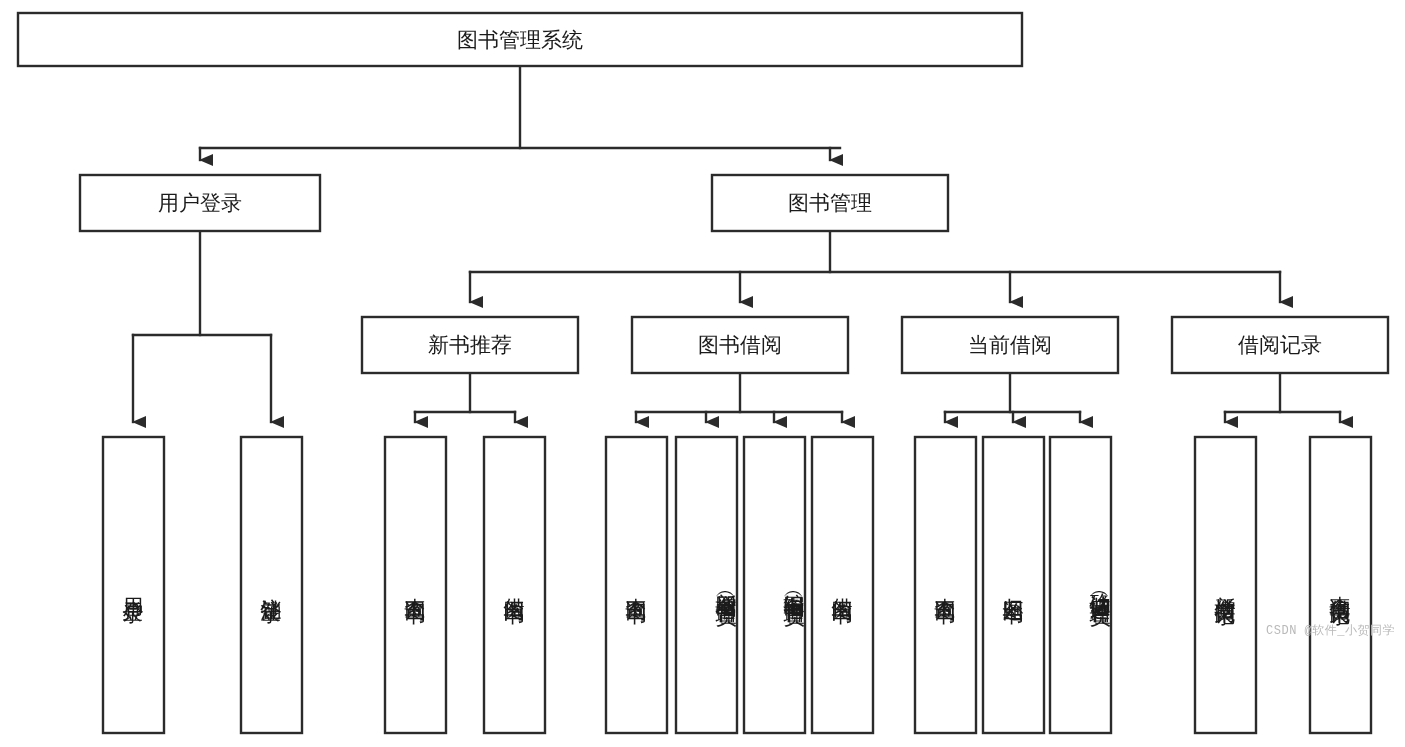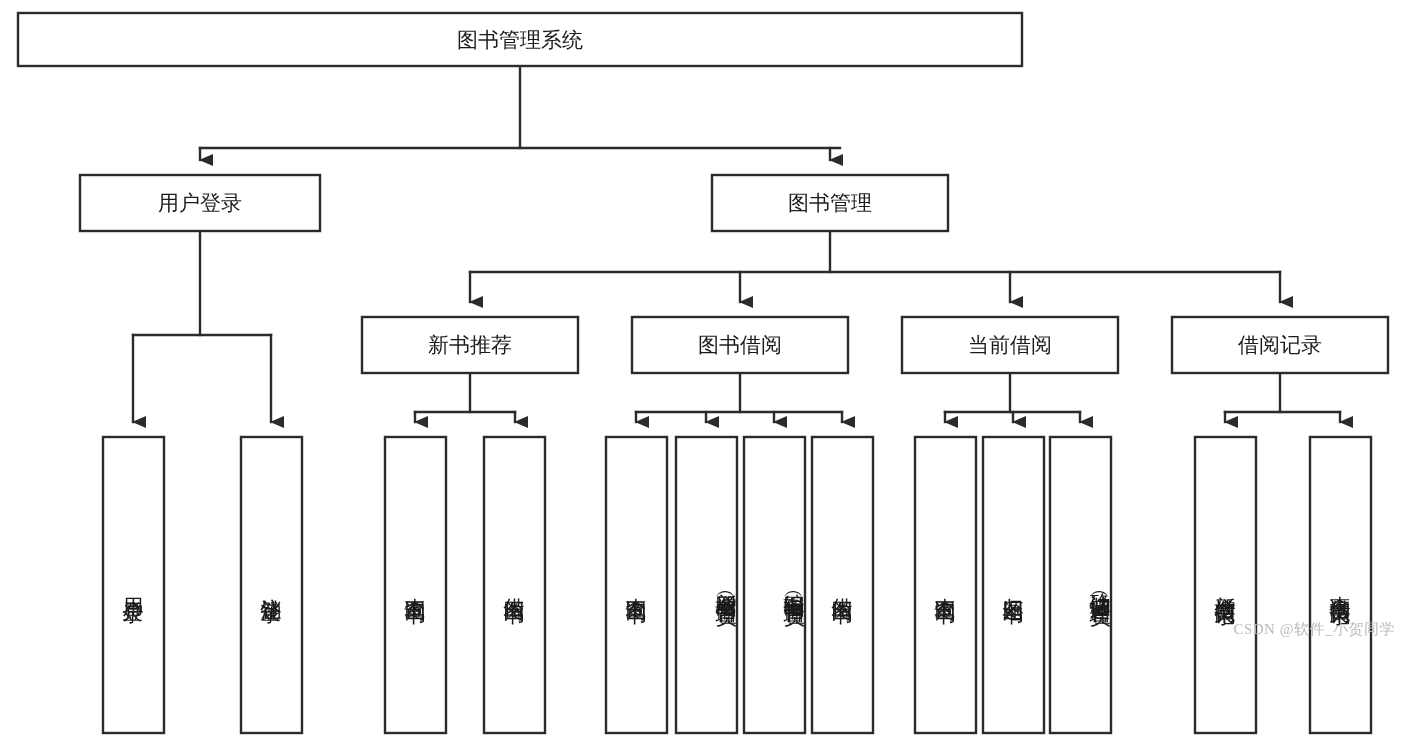--- a/index.html
+++ b/index.html
@@ -61,22 +61,22 @@
     display: flex;
     align-items: center;
     justify-content: center;
     pointer-events: none;
     text-align: center;
   }
   #watermark {
     position: absolute;
     right: 10px;
     bottom: 4px;
-    font-family: Liberation Serif, serif;
-    font-size: 15px;
+    font-family: Liberation Mono, monospace;
+    font-size: 12px;
     color: #b9b9b9;
     letter-spacing: 0.5px;
     white-space: nowrap;
   }
 </style>
 </head>
 <body>
 
 <div id="diagram-root">
 

